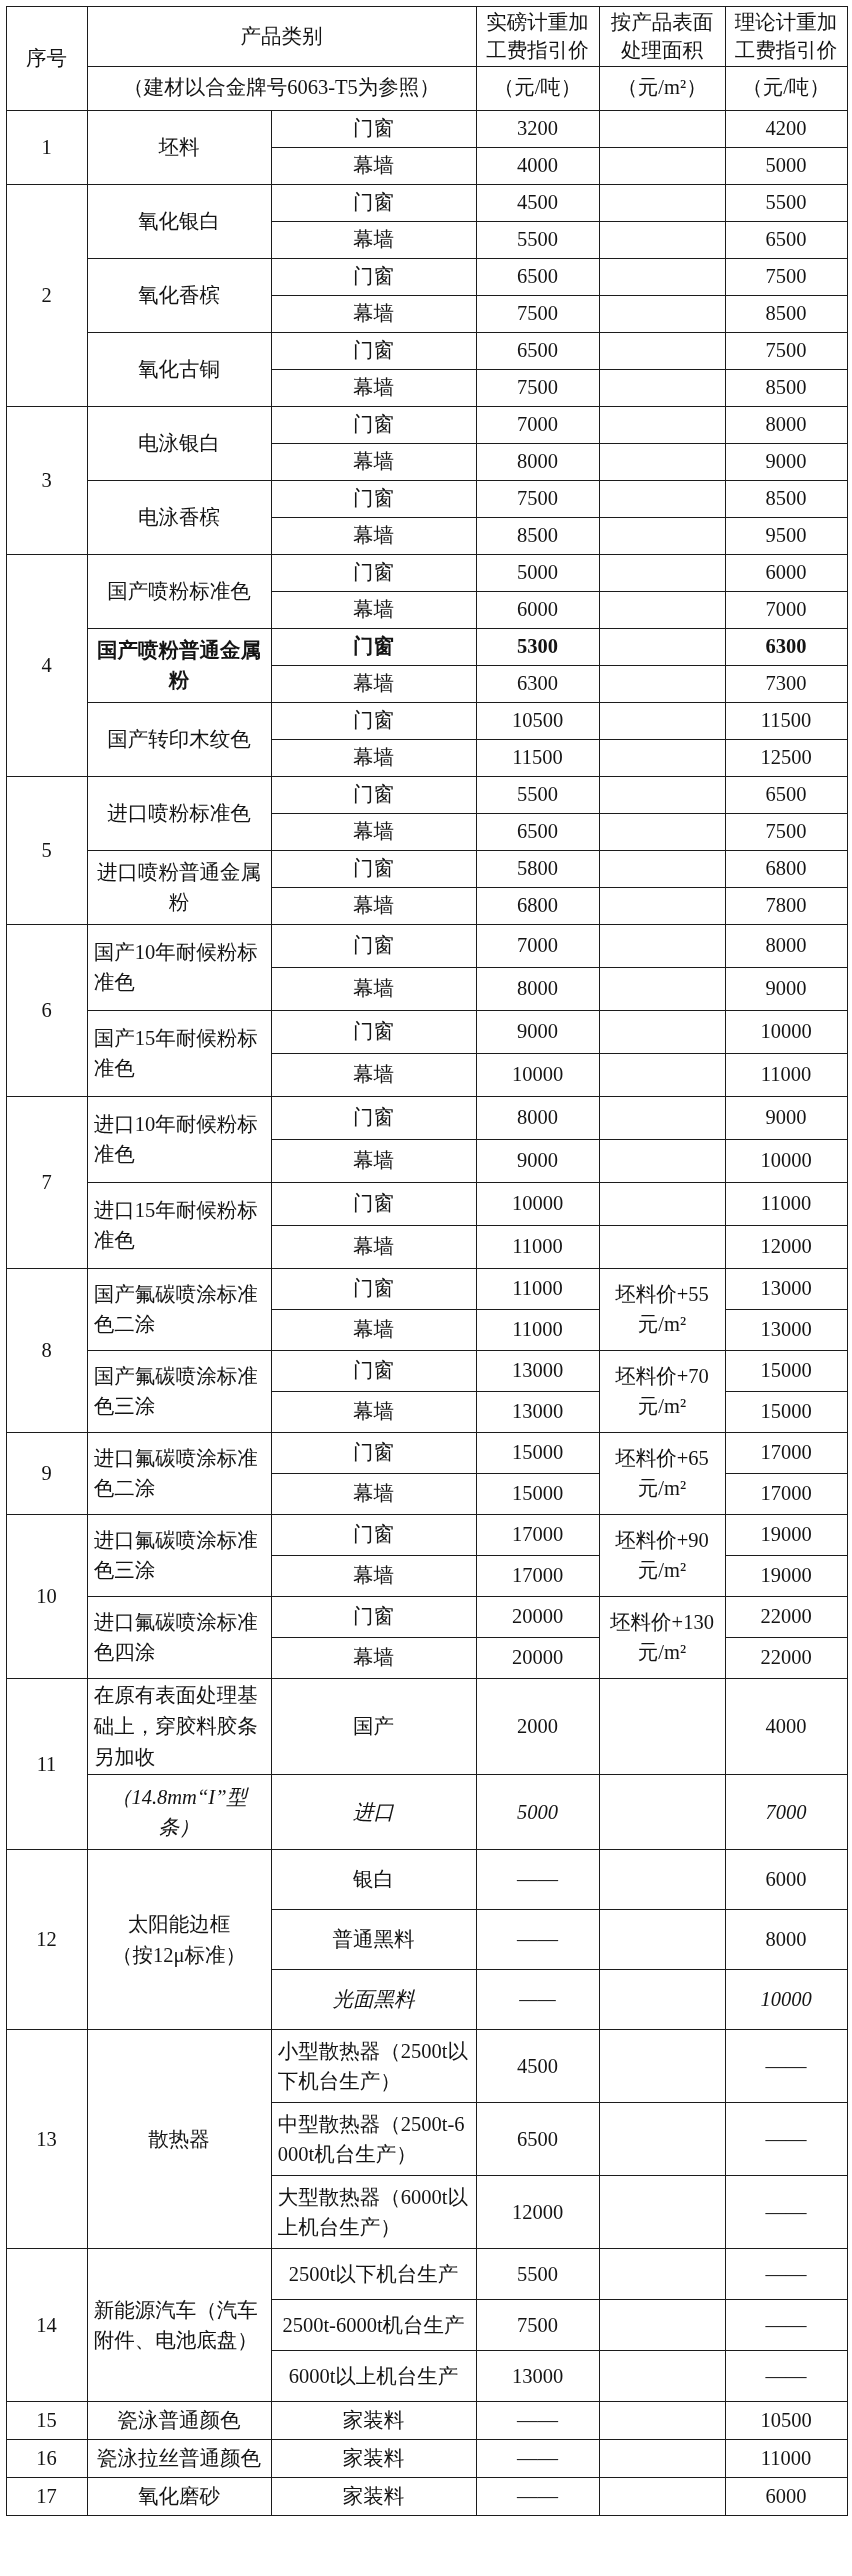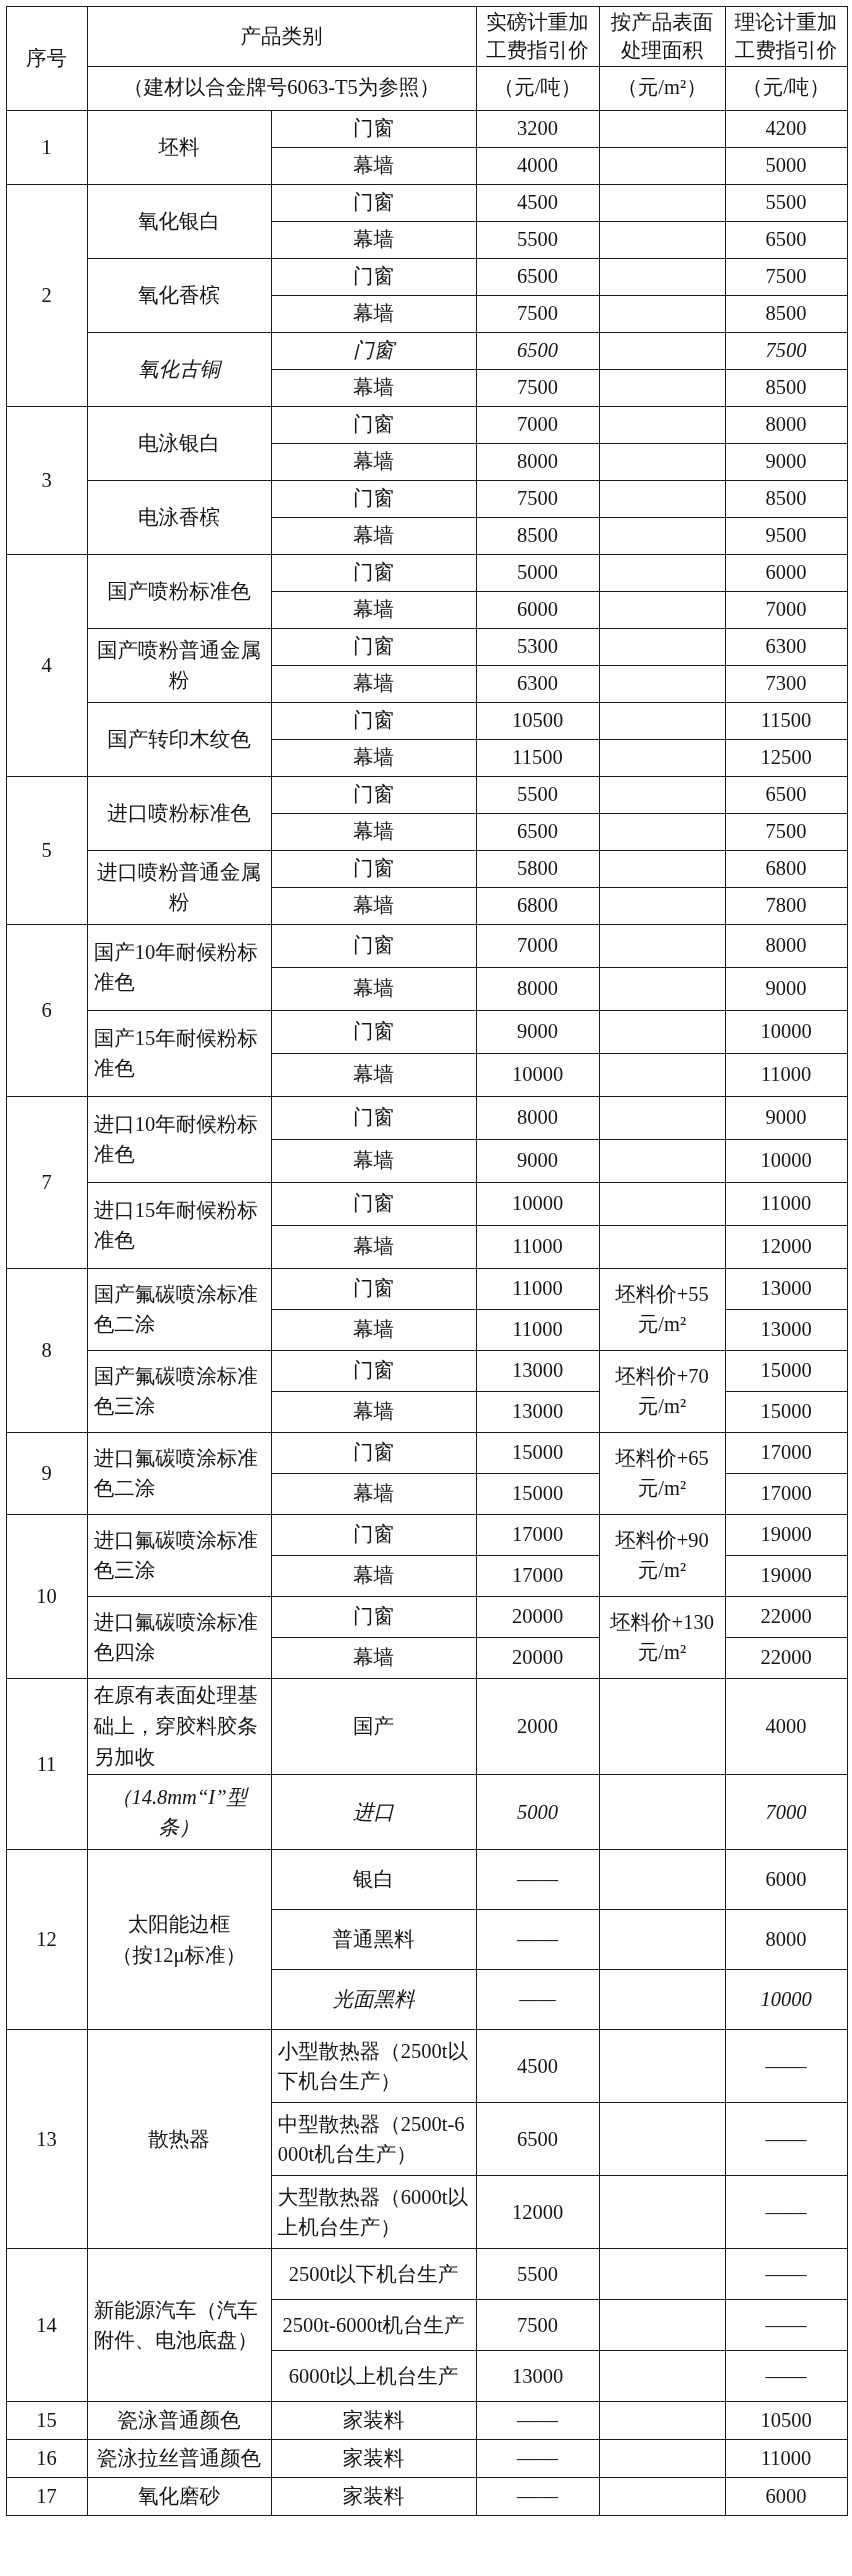--- a/index.html
+++ b/index.html
@@ -74,21 +74,21 @@
           <td>6500</td>
           <td></td>
           <td>7500</td>
         </tr>
         <tr style="height: 37px;">
           <td>幕墙</td>
           <td>7500</td>
           <td></td>
           <td>8500</td>
         </tr>
-        <tr style="height: 37px; font-style: italic;">
+        <tr style="height: 37px;">
           <td rowspan="2">氧化古铜</td>
           <td>门窗</td>
           <td>6500</td>
           <td></td>
           <td>7500</td>
         </tr>
         <tr style="height: 37px;">
           <td>幕墙</td>
           <td>7500</td>
           <td></td>
@@ -128,21 +128,21 @@
           <td>5000</td>
           <td></td>
           <td>6000</td>
         </tr>
         <tr style="height: 37px;">
           <td>幕墙</td>
           <td>6000</td>
           <td></td>
           <td>7000</td>
         </tr>
-        <tr style="height: 37px;">
+        <tr style="height: 37px; font-weight: bold;">
           <td rowspan="2">国产喷粉普通金属粉</td>
           <td>门窗</td>
           <td>5300</td>
           <td></td>
           <td>6300</td>
         </tr>
         <tr style="height: 37px;">
           <td>幕墙</td>
           <td>6300</td>
           <td></td>

